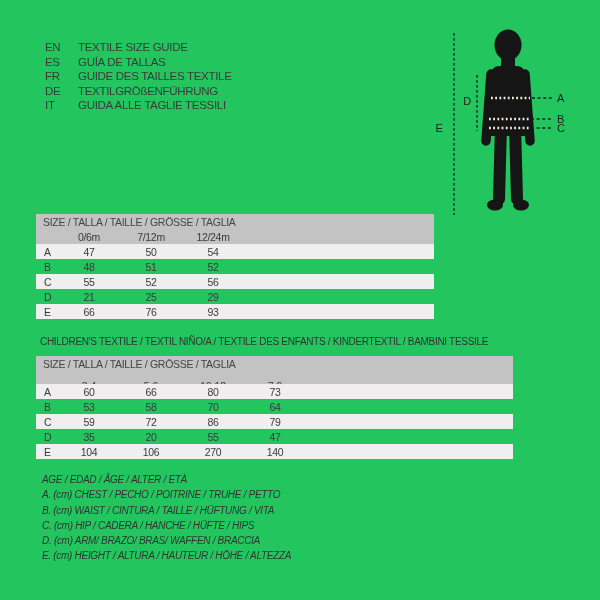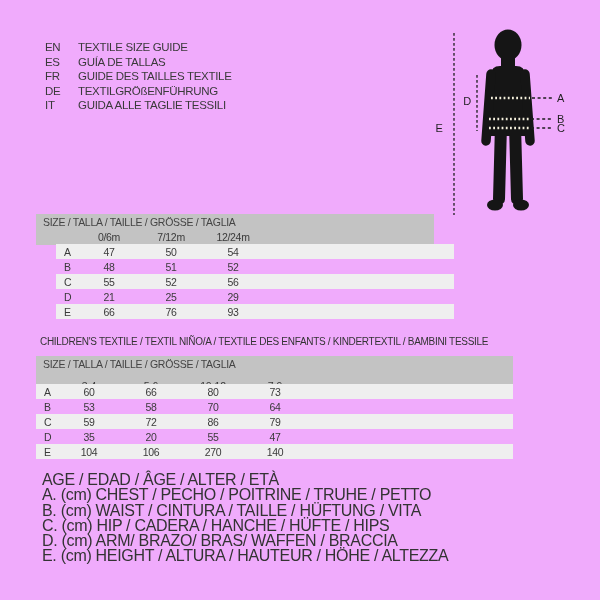--- a/index.html
+++ b/index.html
@@ -1,45 +1,45 @@
 <!DOCTYPE html>
 <html><head>
 <meta charset="utf-8">
 <style>
   html,body{margin:0;padding:0;background:#ffffff;}
   .canvas{
-    position:relative;width:600px;height:600px;background:#f0abfc;overflow:hidden;
+    position:relative;width:600px;height:600px;background:#22c55e;overflow:hidden;
     font-family:"Liberation Sans","DejaVu Sans",sans-serif;
     color:#3a3a3a;letter-spacing:-0.3px;
   }
   
   .lang-list{position:absolute;left:45px;top:40px;font-size:11.5px;line-height:14.6px;}
   .lang-row{display:flex;}
   .lang-code{width:33px;flex:0 0 33px;}
   
   .section-title{position:absolute;left:40px;width:555px;font-size:10px;line-height:12px;color:#333;}
   .title-babies{top:189px;}
   .title-children{top:336px;}
   
   .size-bar{position:absolute;left:36px;height:31px;background:#c3c3c3;color:#444;
             font-size:10.5px;line-height:16px;padding-left:7px;box-sizing:border-box;}
   .bar-babies{top:214px;width:398px;}
   .bar-children{top:356px;width:477px;}
   
   .grid-row{position:absolute;left:36px;display:grid;font-size:10.5px;align-items:center;}
-  .grid-babies{width:398px;grid-template-columns:22px 62px 62px 62px;margin-left:20px;}
+  .grid-babies{width:398px;grid-template-columns:22px 62px 62px 62px;}
   .grid-children{width:477px;grid-template-columns:22px 62px 62px 62px 62px;}
   .grid-row .cell{text-align:center;}
   .grid-row .rowlabel{text-align:left;padding-left:8px;}
   .stripe{background:#efefef;}
   .hdr-babies{top:230px;height:14px;}
   .hdr-children{top:372px;height:28px;}
   .r{height:15px;}
   
-  .legend{position:absolute;left:42px;top:472px;font-size:16px;line-height:15.3px;color:#333;}
+  .legend{position:absolute;left:42px;top:472px;font-size:10px;line-height:15.3px;color:#333;font-style:italic;}
   
   .figure-box{position:absolute;left:425px;top:15px;width:175px;height:205px;}
   svg text{font-family:"Liberation Sans","DejaVu Sans",sans-serif;font-size:11px;fill:#1f1f1f;}
 </style>
 </head>
 <body>
 
 <div class="canvas">
 
   <div class="lang-list">

